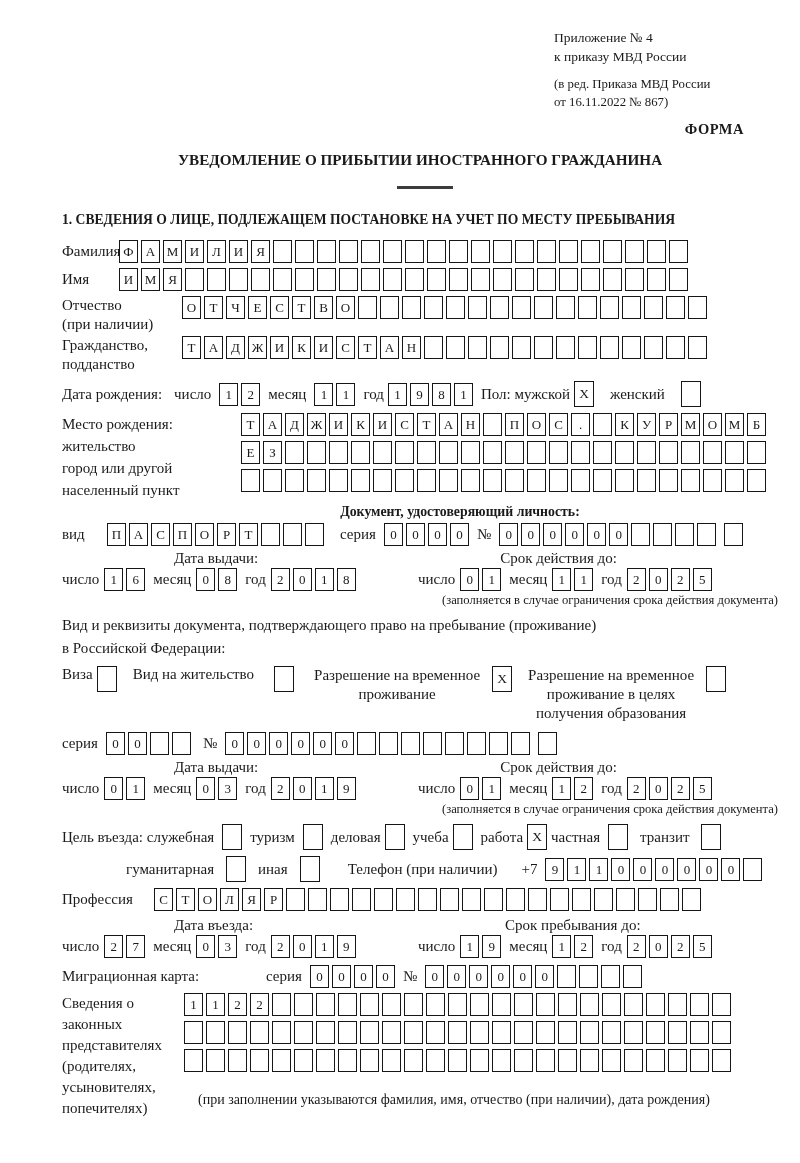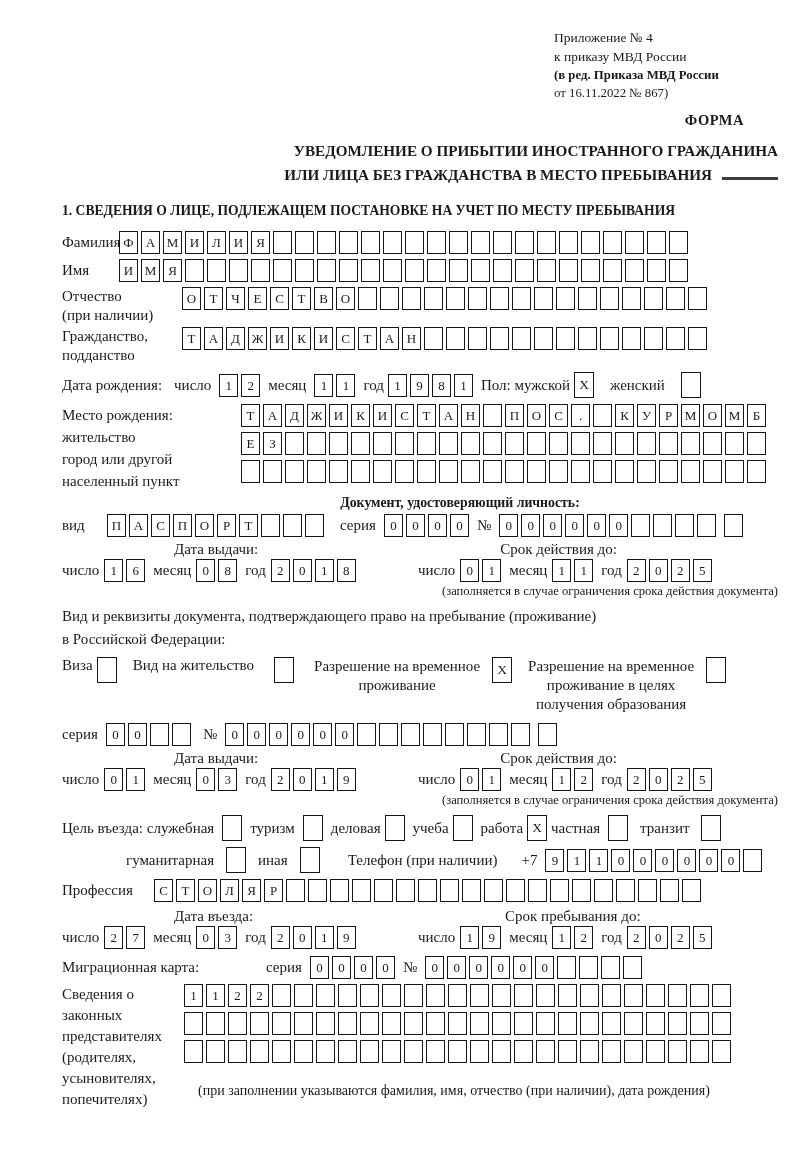--- a/index.html
+++ b/index.html
@@ -3,23 +3,23 @@
 <meta charset="utf-8">
 <style>
   html,body{margin:0;padding:0;background:#ffffff;}
   .page{
     width:800px;height:1163px;box-sizing:border-box;background:#fff;color:#1a1a1a;
     font-family:"Liberation Serif","DejaVu Serif",serif;
     padding:28px 22px 8px 62px;overflow:hidden;position:relative;
   }
   .hdr{margin-left:492px;font-size:13.5px;line-height:19px;}
   .hdr-sub{font-size:12.8px;line-height:18px;}
-  .hdr-sub.first{margin-top:0;font-weight:bold;}
+  .hdr-sub.first{margin-top:9px;}
   .forma{text-align:right;padding-right:34px;font-weight:bold;font-size:14.5px;margin-top:10px;letter-spacing:.5px;}
-  .title{ text-align:right;font-weight:bold;font-size:15.2px;line-height:24px;margin-top:10px;}
+  .title{ text-align:center;font-weight:bold;font-size:15.2px;line-height:24px;margin-top:10px;}
   .uline{display:inline-block;width:56px;height:13px;border-bottom:3px solid #3c3c3c;margin-left:10px;}
   .section{font-weight:bold;font-size:13.6px;margin-top:16px;}
   .lbl{font-size:15px;flex:none;}
   .row{display:flex;align-items:center;margin-top:5px;}
   .row.top{align-items:flex-start;}
   .boxes{display:inline-flex;gap:3px;flex:none;}
   .cell{
     box-sizing:content-box;width:17px;height:21px;border:1.6px solid #161616;background:#fff;
     display:inline-flex;align-items:center;justify-content:center;
     font-size:13px;line-height:1;flex:none;
@@ -49,21 +49,21 @@
     <div>к приказу МВД России</div>
     <div class="hdr-sub first">(в ред. Приказа МВД России</div>
     <div class="hdr-sub">от 16.11.2022 № 867)</div>
   </div>
 
   <div class="forma">ФОРМА</div>
 
   <div class="title">
     <div>УВЕДОМЛЕНИЕ О ПРИБЫТИИ ИНОСТРАННОГО ГРАЖДАНИНА</div>
     <div>
-      <span>ИЛИ ЛИЦА БЕЗ ГРАЖДАНСТВА В МЕСТО ПРЕБЫВАНИЯ</span><span class="uline"></span>
+      <span class="uline"></span>
     </div>
   </div>
 
   <div class="section">1. СВЕДЕНИЯ О ЛИЦЕ, ПОДЛЕЖАЩЕМ ПОСТАНОВКЕ НА УЧЕТ ПО МЕСТУ ПРЕБЫВАНИЯ</div>
 
   <div class="row" style="margin-top:12px;">
     <span class="lbl" style="width:57px;">Фамилия</span>
     <span class="boxes">
         <span class="cell">Ф</span>
         <span class="cell">А</span>

